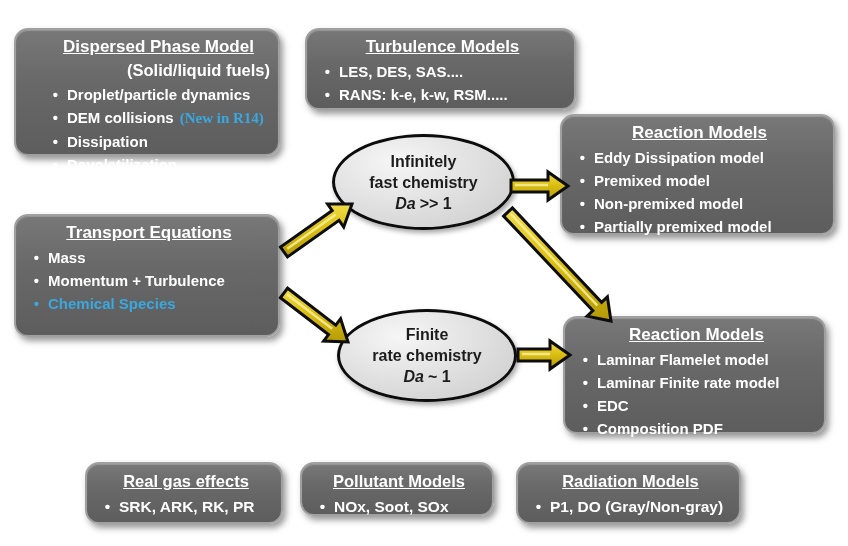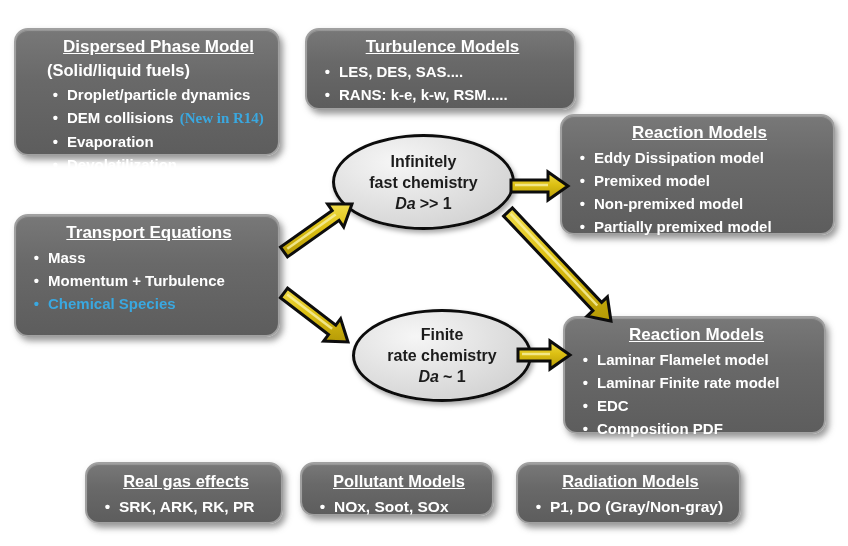--- a/index.html
+++ b/index.html
@@ -12,21 +12,21 @@
     position:absolute;box-sizing:border-box;
     background:linear-gradient(180deg,#787878 0%,#696969 40%,#5d5d5d 100%);
     border:2px solid #a0a0a0;border-radius:14px;
     box-shadow:3px 4px 6px rgba(70,70,70,.55), inset 0 1px 1px rgba(255,255,255,.25);
     color:#ffffff;padding:5px 8px 4px 12px;z-index:2;
   }
   .box-title{
     display:block;text-align:center;font-size:17px;line-height:24px;
     text-decoration:underline;white-space:nowrap;
   }
-  .box-subtitle{display:block;text-align:left;font-size:16.5px;line-height:23px;white-space:nowrap;}
+  .box-subtitle{display:block;text-align:right;font-size:16.5px;line-height:23px;white-space:nowrap;}
   .bullets{list-style:none;margin:1px 0 0 0;padding:0;font-size:15px;line-height:23px;}
   .bullets li{display:flex;align-items:baseline;white-space:nowrap;}
   .bullets li::before{content:"\2022";width:17px;flex:0 0 17px;text-align:center;margin-right:3px;}
   .blue{color:#3aa8e0;}
   li.blue::before{color:#3aa8e0;}
   .note-blue{color:#3aa8e0;margin-left:6px;font-family:Liberation Serif, serif;}
 
   
   .ellipse{
     position:absolute;box-sizing:border-box;border-radius:50%;
@@ -44,42 +44,42 @@
   
   #box-dispersed      {left:14px;  top:28px;  width:266px; height:128px;padding-left:31px;}
   #box-turbulence     {left:305px; top:28px;  width:271px; height:82px;}
   #box-transport      {left:14px;  top:214px; width:266px; height:123px;}
   #box-reaction-fast  {left:560px; top:114px; width:275px; height:121px;}
   #box-reaction-finite{left:563px; top:316px; width:263px; height:118px;}
   #box-real-gas       {left:85px;  top:462px; width:198px; height:62px;}
   #box-pollutant      {left:300px; top:462px; width:194px; height:54px;}
   #box-radiation      {left:516px; top:462px; width:225px; height:62px;}
   #ellipse-fast       {left:332px; top:134px; width:183px; height:96px;}
-  #ellipse-finite     {left:352px; top:309px; width:180px; height:93px;}
+  #ellipse-finite     {left:337px; top:309px; width:180px; height:93px;}
   .small-box .box-title{font-size:16.5px;line-height:25px;}
   .small-box .bullets{font-size:15.5px;line-height:24px;}
 </style>
 </head>
 <body>
 
 <div class="canvas">
 
   <div class="box" id="box-dispersed">
     <span class="box-title">Dispersed Phase Model</span>
     <span class="box-subtitle">(Solid/liquid fuels)</span>
     <ul class="bullets">
       <li>
           <span>Droplet/particle dynamics</span>
         </li>
       <li>
         <span>DEM collisions</span>
         <span class="note-blue">(New in R14)</span>
       </li>
       <li>
-          <span>Evaporation</span>
+          <span>Dissipation</span>
         </li>
       <li>
           <span>Devolatilization</span>
         </li>
       <li>
           <span>Heterogeneous reaction</span>
         </li>
     </ul>
   </div>
 

